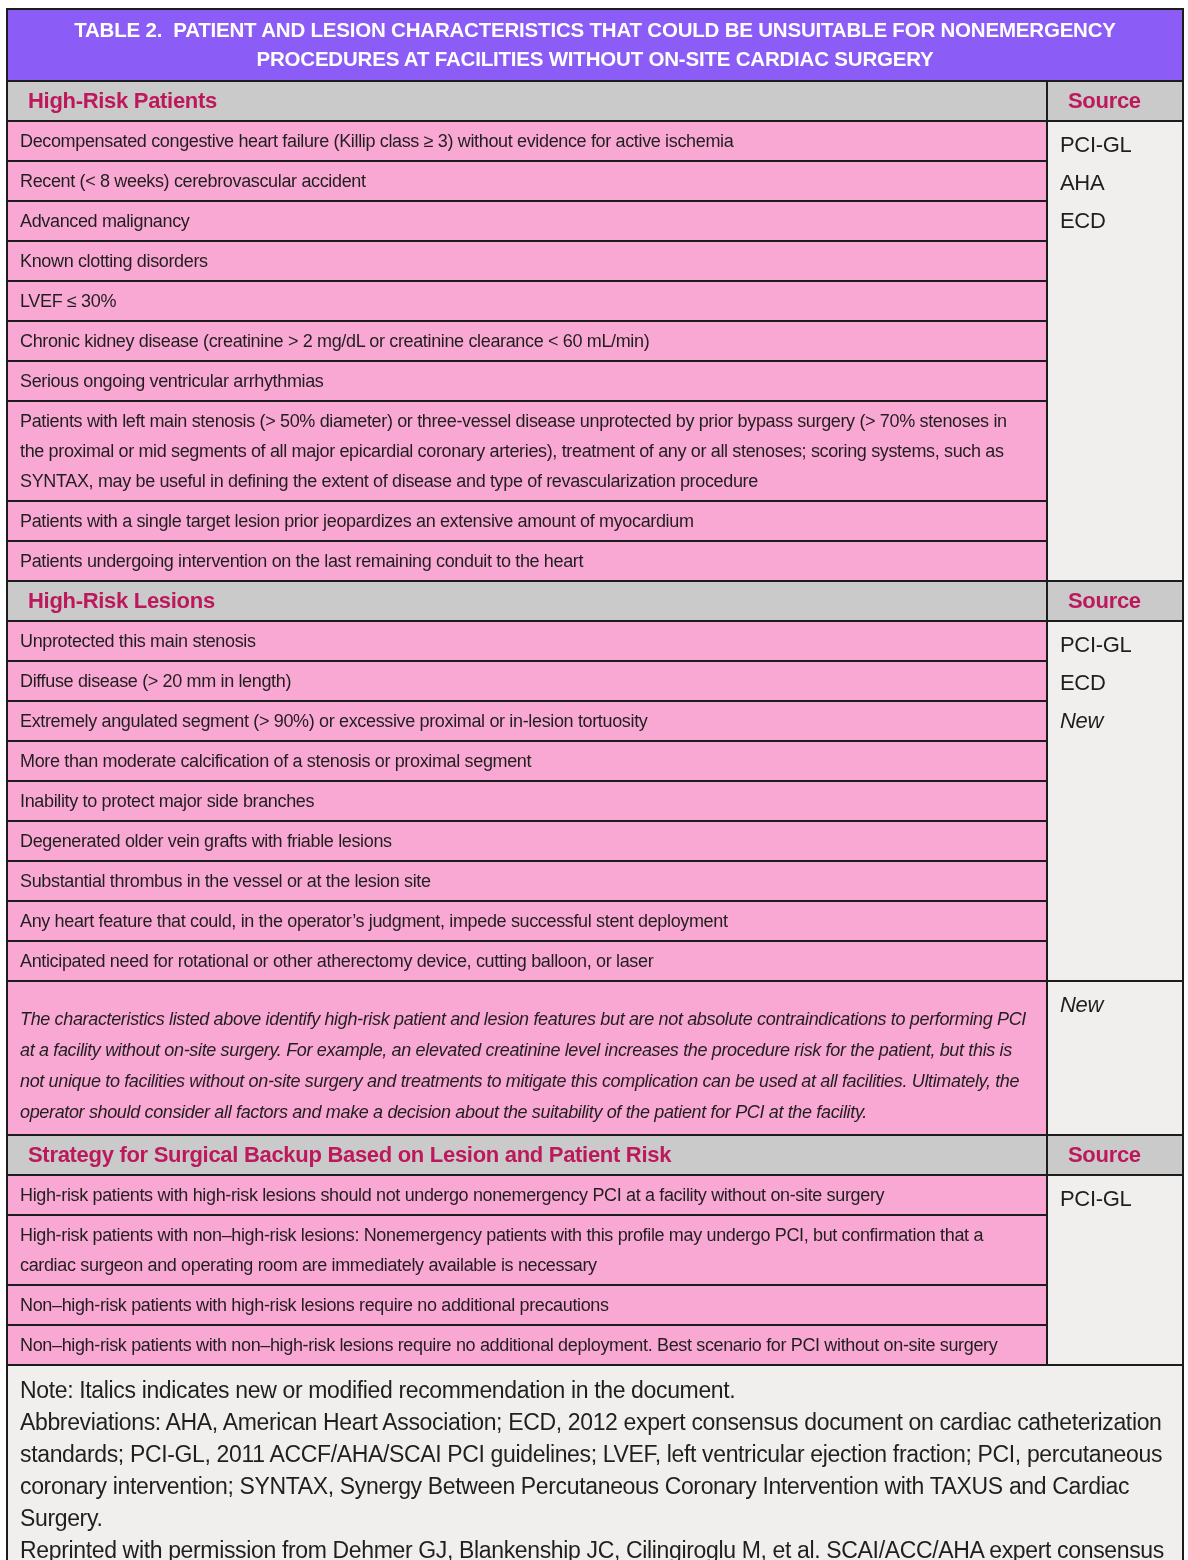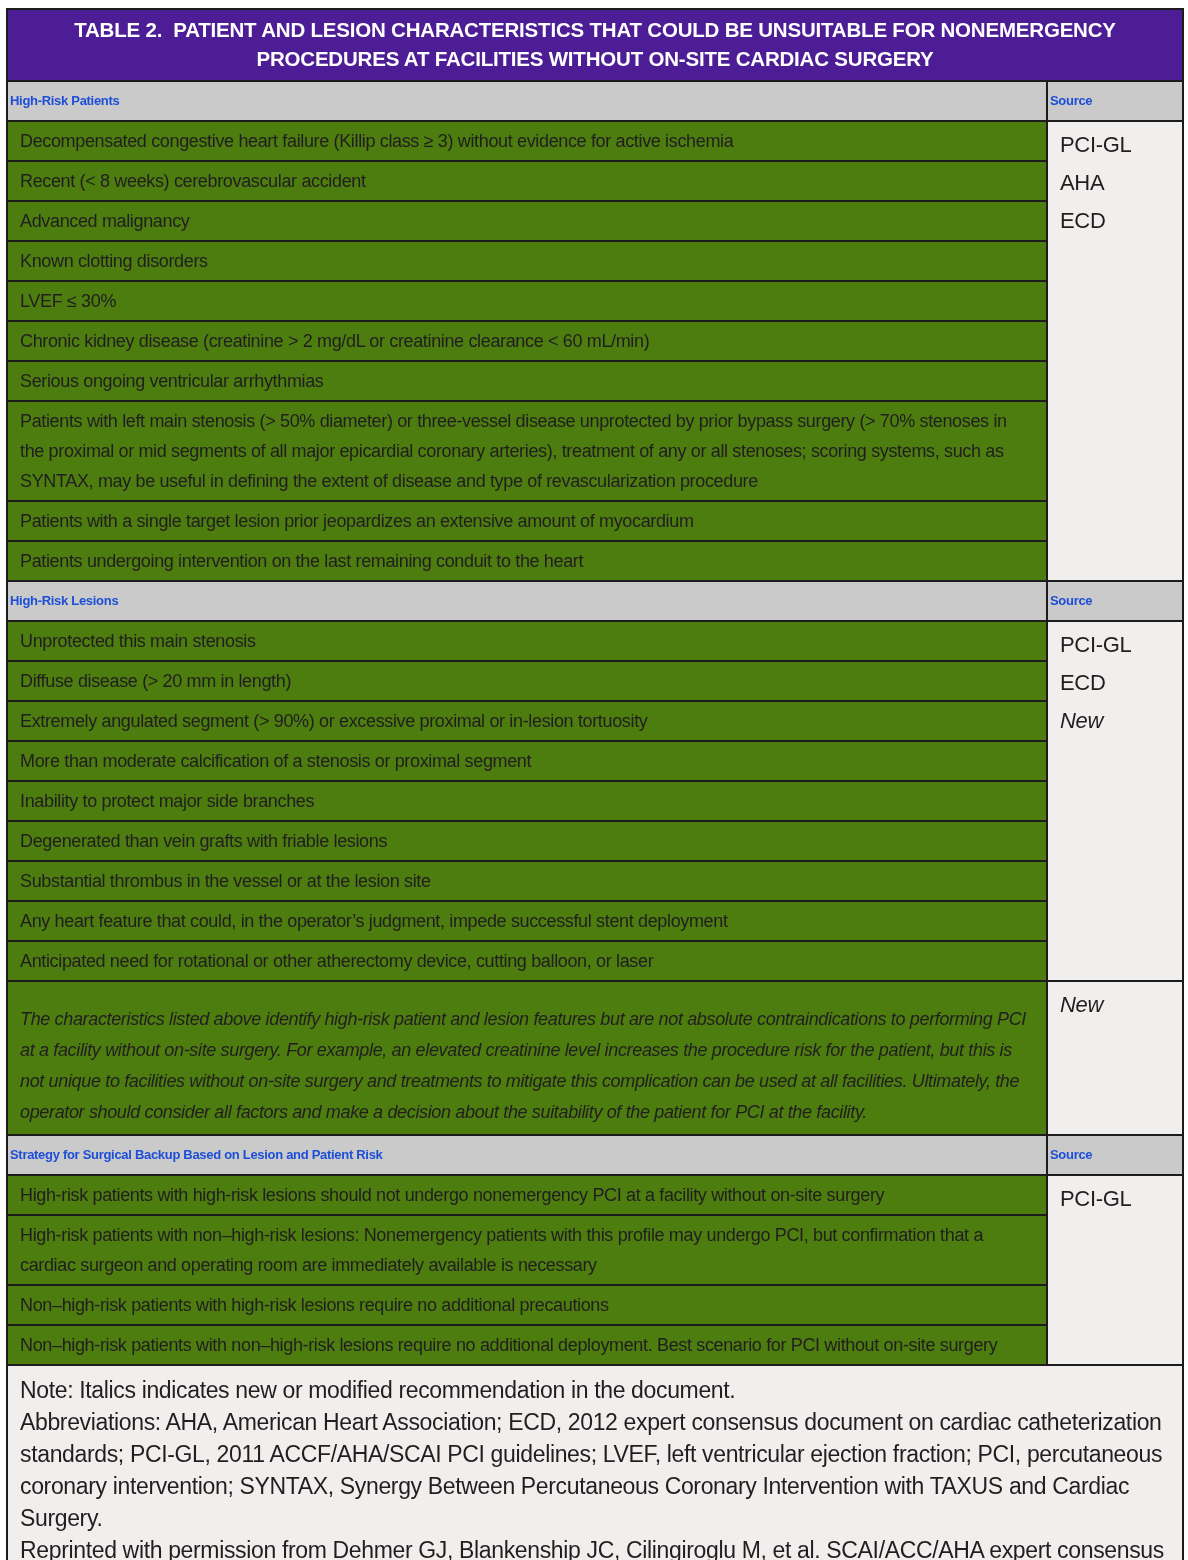--- a/index.html
+++ b/index.html
@@ -25,44 +25,44 @@
   table.main td {
     border: 2px solid #1c1c1c;
     box-sizing: border-box;
     vertical-align: top;
   }
   col.c-body  { width: 1040px; }
   col.c-src   { width: 136px;  }
 
   
   td.title-cell {
-    background: #4c1d95;
+    background: #8b5cf6;
     color: #ffffff;
     font-weight: bold;
     font-size: 20.5px;
     line-height: 29px;
     text-align: center;
     padding: 5px 26px 7px 26px;
     letter-spacing: -0.2px;
   }
 
   
   tr.section-header td {
     background: #cacaca;
     font-weight: bold;
-    font-size: 13px;
+    font-size: 22px;
     line-height: 30px;
-    padding: 4px 2px;
+    padding: 4px 20px;
     letter-spacing: -0.3px;
-    color: #1d4ed8;
+    color: #be185d;
   }
 
   
   td.row-text {
-    background: #4d7c0f;
+    background: #f9a8d4;
     font-size: 18px;
     line-height: 30px;
     padding: 4px 14px 4px 12px;
     letter-spacing: -0.35px;
   }
   td.row-text.italic {
     font-style: italic;
     line-height: 31px;
     padding-top: 22px;
     padding-bottom: 6px;
@@ -164,21 +164,21 @@
         <tr>
           <td class="row-text">Extremely angulated segment (&gt; 90%) or excessive proximal or in-lesion tortuosity</td>
         </tr>
         <tr>
           <td class="row-text">More than moderate calcification of a stenosis or proximal segment</td>
         </tr>
         <tr>
           <td class="row-text">Inability to protect major side branches</td>
         </tr>
         <tr>
-          <td class="row-text">Degenerated than vein grafts with friable lesions</td>
+          <td class="row-text">Degenerated older vein grafts with friable lesions</td>
         </tr>
         <tr>
           <td class="row-text">Substantial thrombus in the vessel or at the lesion site</td>
         </tr>
         <tr>
           <td class="row-text">Any heart feature that could, in the operator’s judgment, impede successful stent deployment</td>
         </tr>
         <tr>
           <td class="row-text">Anticipated need for rotational or other atherectomy device, cutting balloon, or laser</td>
         </tr>

